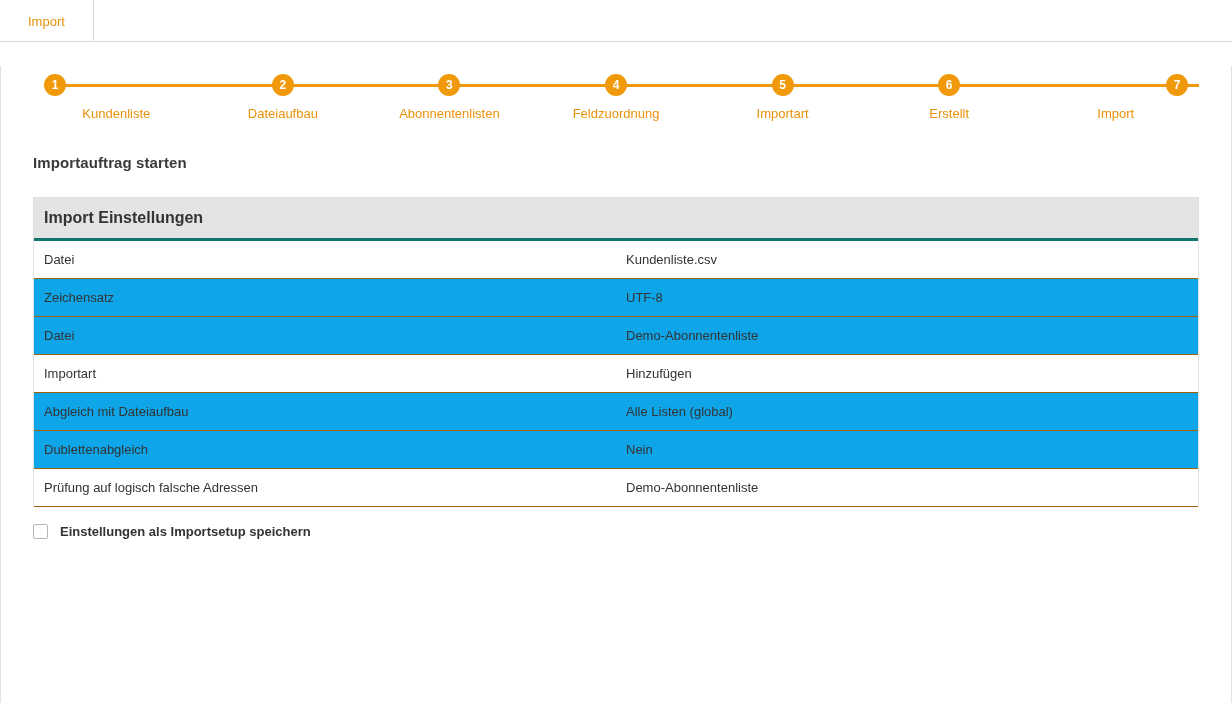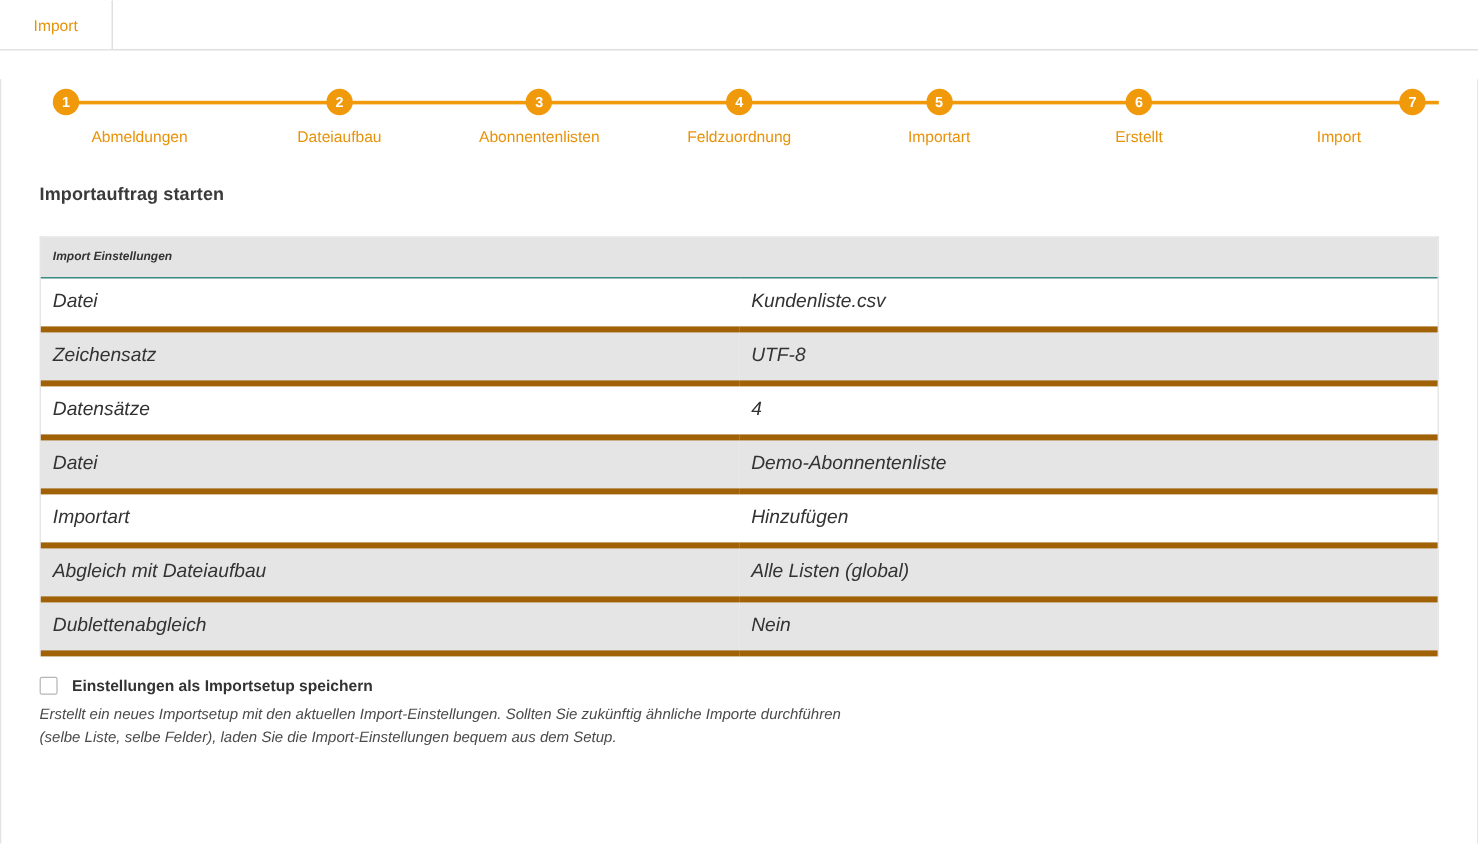--- a/index.html
+++ b/index.html
@@ -116,36 +116,34 @@
     border-bottom: none;
   }
   table.settings {
     width: 100%;
     border-collapse: collapse;
     table-layout: fixed;
   }
   table.settings th {
     background: #e4e4e4;
     text-align: left;
-    font-size: 10px;
+    font-size: 16px;
     font-weight: bold;
     color: #333;
     padding: 11px 10px 11px 10px;
-    border-bottom: 1px solid #0f766e;
-    font-style: italic;
+    border-bottom: 3px solid #0f766e;
   }
   table.settings td {
     padding: 11px 10px 11px 10px;
-    font-size: 16px;
+    font-size: 13px;
     color: #333;
-    border-bottom: 5px solid #a16207;
+    border-bottom: 1px solid #a16207;
     vertical-align: middle;
-    font-style: italic;
-  }
-  table.settings tr.alt td { background: #e5e5e5; }
+  }
+  table.settings tr.alt td { background: #0ea5e9; }
   table.settings tr td.key { width: 735px; }
 
   
   .checkrow {
     margin: 17px 0 0 32px;
     display: flex;
     align-items: center;
   }
   .checkbox {
     width: 15px;
@@ -178,21 +176,21 @@
   <div class="tab">Import</div>
 </div>
 
 <div class="page">
 
   <div class="stepper">
     <div class="stepline"></div>
     <div class="steps">
       <div class="step first">
         <span class="bubble">1</span>
-        <span class="caption">Abmeldungen</span>
+        <span class="caption">Kundenliste</span>
       </div>
       <div class="step">
         <span class="bubble">2</span>
         <span class="caption">Dateiaufbau</span>
       </div>
       <div class="step">
         <span class="bubble">3</span>
         <span class="caption">Abonnentenlisten</span>
       </div>
       <div class="step">
@@ -225,44 +223,43 @@
       </thead>
       <tbody>
         <tr>
           <td class="key">Datei</td>
           <td>Kundenliste.csv</td>
         </tr>
         <tr class="alt">
           <td class="key">Zeichensatz</td>
           <td>UTF-8</td>
         </tr>
-        <tr>
-          <td class="key">Datensätze</td>
-          <td>4</td>
-        </tr>
         <tr class="alt">
           <td class="key">Datei</td>
           <td>Demo-Abonnentenliste</td>
         </tr>
         <tr>
           <td class="key">Importart</td>
           <td>Hinzufügen</td>
         </tr>
         <tr class="alt">
           <td class="key">Abgleich mit Dateiaufbau</td>
           <td>Alle Listen (global)</td>
         </tr>
         <tr class="alt">
           <td class="key">Dublettenabgleich</td>
           <td>Nein</td>
+        </tr>
+        <tr>
+          <td class="key">Prüfung auf logisch falsche Adressen</td>
+          <td>Demo-Abonnentenliste</td>
         </tr>
       </tbody>
     </table>
   </div>
 
   <div class="checkrow">
     <div class="checkbox"></div>
     <div class="label">Einstellungen als Importsetup speichern</div>
   </div>
 
-  <div class="hint">Erstellt ein neues Importsetup mit den aktuellen Import-Einstellungen. Sollten Sie zukünftig ähnliche Importe durchführen (selbe Liste, selbe Felder), laden Sie die Import-Einstellungen bequem aus dem Setup.</div>
 
 </div>
 
 </body></html>

